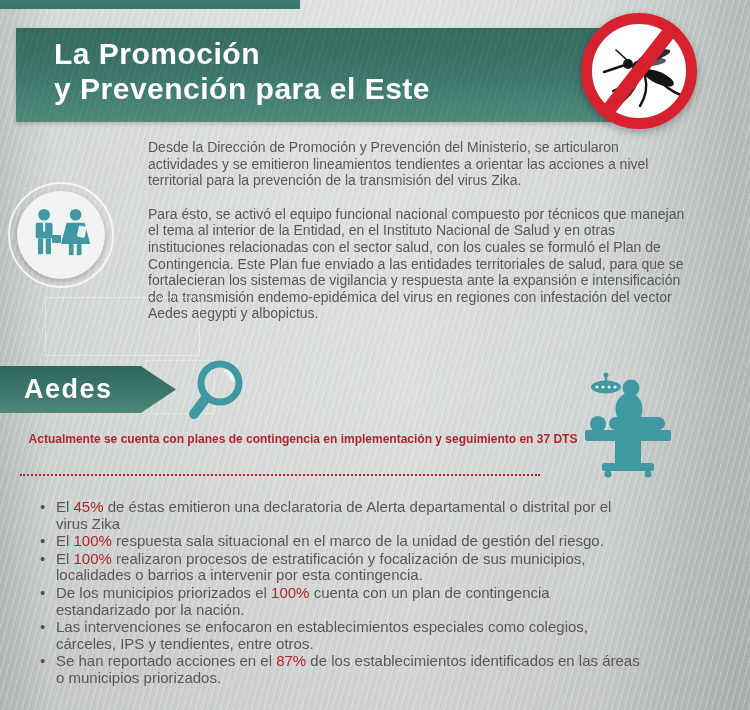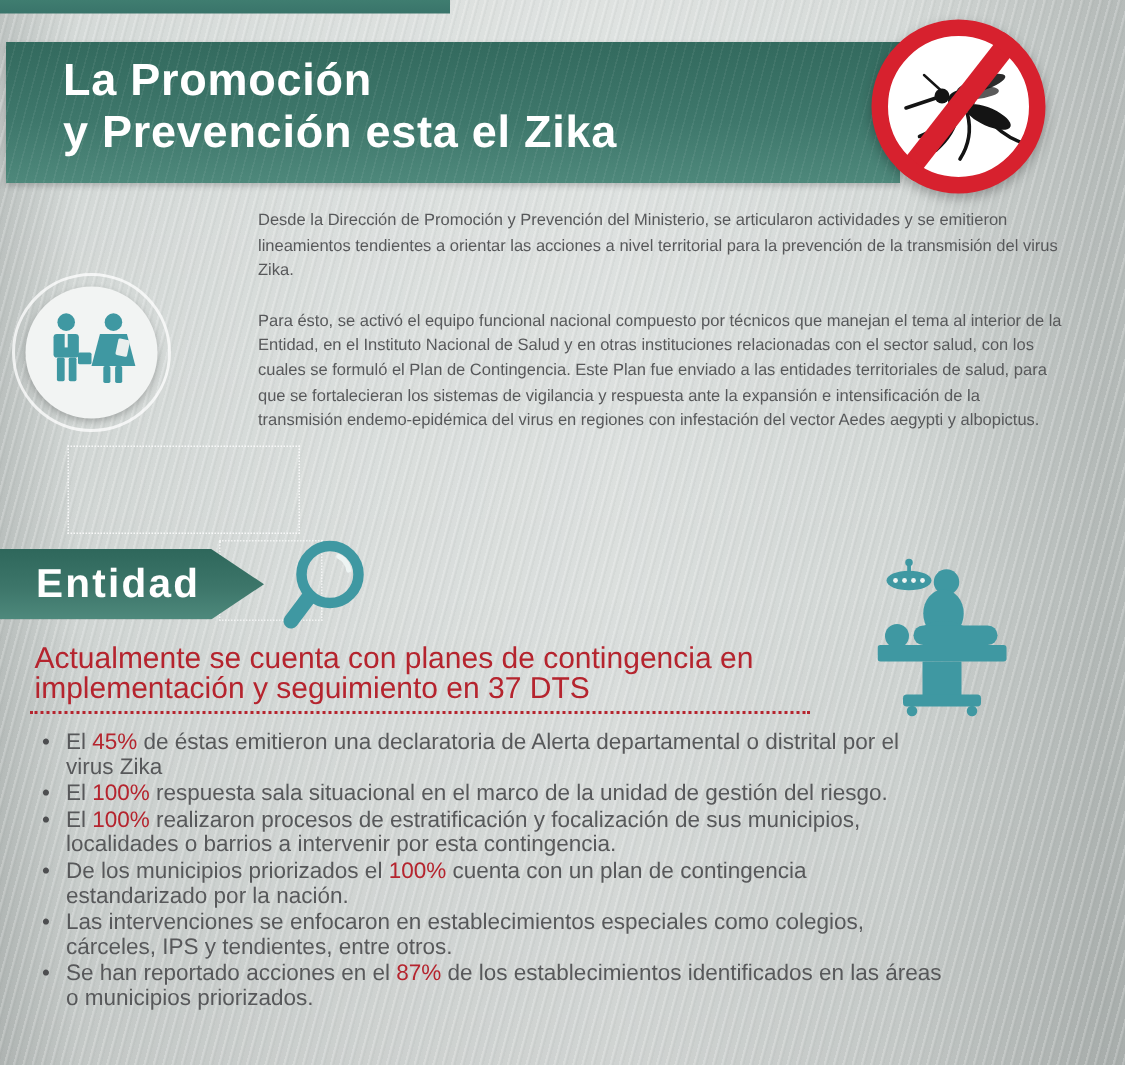--- a/index.html
+++ b/index.html
@@ -7,64 +7,64 @@
     position:relative;width:750px;height:710px;overflow:hidden;
     font-family:"Liberation Sans","DejaVu Sans",sans-serif;
     background:
       repeating-linear-gradient(105deg, rgba(255,255,255,.20) 0 1px, rgba(120,128,126,.06) 2px 3px, rgba(255,255,255,0) 3px 6px),
       linear-gradient(90deg, rgba(92,100,98,.20) 0%, rgba(92,100,98,0) 7%, rgba(255,255,255,.16) 32%, rgba(255,255,255,.22) 55%, rgba(92,100,98,0) 80%, rgba(92,100,98,.26) 98%),
       linear-gradient(180deg, rgba(255,255,255,.10) 0%, rgba(0,0,0,0) 55%, rgba(0,0,0,.07) 100%),
       #d1d6d4;
   }
   .top-strip{position:absolute;left:0;top:0;width:300px;height:9px;background:linear-gradient(180deg,#3f7d70,#39746a);}
   .banner{
-    position:absolute;left:4px;top:28px;width:596px;height:94px;
+    position:absolute;left:16px;top:28px;width:596px;height:94px;
     background:
       repeating-linear-gradient(105deg, rgba(255,255,255,.06) 0 1px, rgba(0,0,0,0) 1px 6px),
       linear-gradient(180deg,#336a5e 0%,#3e776b 55%,#4e887b 100%);
     box-shadow:0 2px 4px rgba(0,0,0,.18);
   }
   .banner h1{margin:0;padding:8px 0 0 38px;color:#ffffff;font-size:30px;line-height:35px;font-weight:700;letter-spacing:.5px;}
   .badge{position:absolute;left:575px;top:7px;width:128px;height:128px;filter:drop-shadow(0 3px 4px rgba(0,0,0,.28));}
   .staff{position:absolute;left:8px;top:182px;width:106px;height:106px;}
   .staff .ring{position:absolute;left:0;top:0;width:102px;height:102px;border:2px solid rgba(255,255,255,.75);border-radius:50%;}
   .staff .disc{position:absolute;left:9px;top:9px;width:88px;height:88px;border-radius:50%;background:#f2f4f3;box-shadow:0 2px 5px rgba(0,0,0,.22);}
   .staff svg{position:absolute;left:17px;top:18px;}
-  .intro{position:absolute;left:148px;top:139px;width:540px;color:#57585a;font-size:11px;line-height:16.6px;margin-left:24px;}
+  .intro{position:absolute;left:148px;top:139px;width:540px;color:#57585a;font-size:14px;line-height:16.6px;}
   .intro p{margin:0 0 17px 0;}
   .dotted-a{position:absolute;left:45px;top:297px;width:153px;height:57px;border:1px dotted rgba(255,255,255,.85);}
   .dotted-b{position:absolute;left:146px;top:360px;width:67px;height:52px;border:1px dotted rgba(255,255,255,.7);}
   .ribbon{
     position:absolute;left:0;top:366px;width:176px;height:47px;
     background:linear-gradient(180deg,#2e675b 0%,#3d766a 55%,#4e897c 100%);
     clip-path:polygon(0 0,80% 0,100% 50%,80% 100%,0 100%);
     color:#fff;font-size:27px;font-weight:700;letter-spacing:1.5px;line-height:46px;
     padding-left:0;text-indent:24px;
     filter:drop-shadow(0 3px 3px rgba(0,0,0,.25));
   }
   .magnifier{position:absolute;left:186px;top:356px;}
   .exam{position:absolute;left:585px;top:372px;}
-  .highlight{position:absolute;left:23px;top:429px;width:560px;color:#b5242e;font-size:20px;font-weight:400;line-height:20px;}
+  .highlight{position:absolute;left:23px;top:429px;width:560px;color:#b5242e;font-size:12px;font-weight:700;line-height:20px;text-align:center;}
   .red-dotted{position:absolute;left:20px;top:474px;width:520px;height:0;border-top:2px dotted #b5242e;}
-  .bullets{position:absolute;left:24px;top:483px;width:600px;margin:4px;padding:0;list-style:none;color:#57585a;font-size:15px;line-height:16.6px;}
+  .bullets{position:absolute;left:24px;top:483px;width:600px;margin:16px;padding:0;list-style:none;color:#57585a;font-size:15px;line-height:16.6px;}
   .bullets li{position:relative;padding-left:16px;margin:0 0 1px 0;}
   .bullets li::before{content:"\2022";position:absolute;left:0;top:0;color:#4d4e50;}
   .pct{color:#b5242e;}
   .footer-link{position:absolute;right:3px;top:683px;color:#2c6e80;font-size:15px;font-weight:700;}
 </style>
 </head>
 <body>
 
 <div class="poster">
 
   <div class="top-strip"></div>
 
   <div class="banner">
     <h1><span>La Promoción</span><br>
-    <span>y Prevención esta el Zika</span></h1>
+    <span>y Prevención para el Este</span></h1>
   </div>
 
   <div class="badge">
     <svg width="128" height="128" viewBox="0 0 128 128">
       <defs>
           <clipPath id="bclip">
             <circle cx="64" cy="64" r="58"></circle>
           </clipPath>
         </defs>
       <circle cx="64" cy="64" r="52.5" fill="#ffffff"></circle>
@@ -111,21 +111,21 @@
   </div>
 
   <div class="intro">
     <p>Desde la Dirección de Promoción y Prevención del Ministerio, se articularon actividades y se emitieron lineamientos tendientes a orientar las acciones a nivel territorial para la prevención de la transmisión del virus Zika.</p>
     <p>Para ésto, se activó el equipo funcional nacional compuesto por técnicos que manejan el tema al interior de la Entidad, en el Instituto Nacional de Salud y en otras instituciones relacionadas con el sector salud, con los cuales se formuló el Plan de Contingencia. Este Plan fue enviado a las entidades territoriales de salud, para que se fortalecieran los sistemas de vigilancia y respuesta ante la expansión e intensificación de la transmisión endemo-epidémica del virus en regiones con infestación del vector Aedes aegypti y albopictus.</p>
   </div>
 
   <div class="dotted-a"></div>
   <div class="dotted-b"></div>
 
-  <div class="ribbon"><span>Entidad</span></div>
+  <div class="ribbon"><span>Aedes</span></div>
 
   <div class="magnifier">
     <svg width="64" height="76" viewBox="0 0 64 76">
       <circle cx="34" cy="27" r="19" fill="none" stroke="#3f98a2" stroke-width="7"></circle>
       <path d="M40 15 a12 12 0 0 1 6.5 9" fill="none" stroke="#eef4f3" stroke-width="3.5" stroke-linecap="round"></path>
       <line x1="20" y1="42" x2="8" y2="58" stroke="#3f98a2" stroke-width="10" stroke-linecap="round"></line>
     </svg>
   </div>
 
   <div class="highlight">Actualmente se cuenta con planes de contingencia en implementación y seguimiento en 37 DTS</div>

